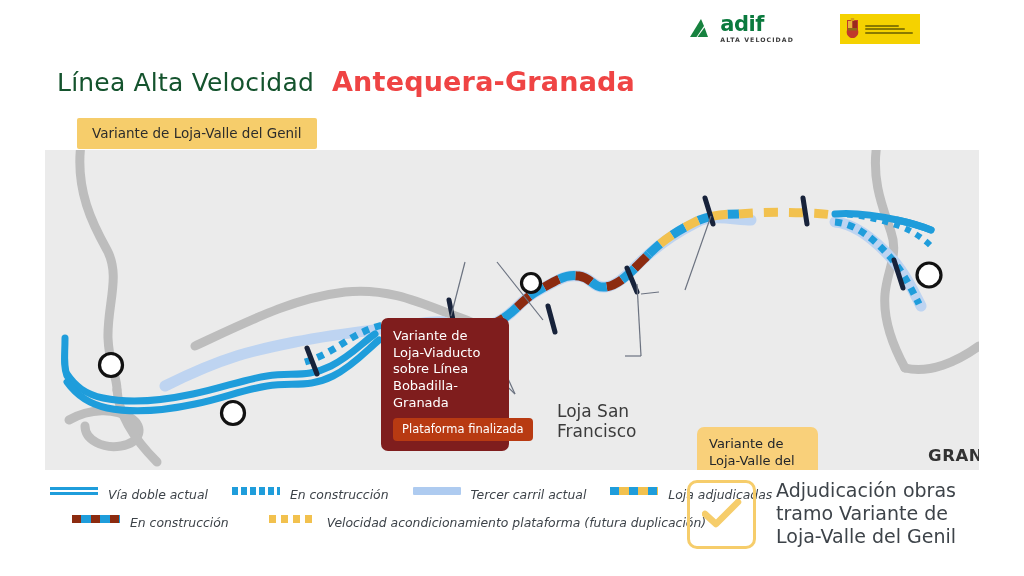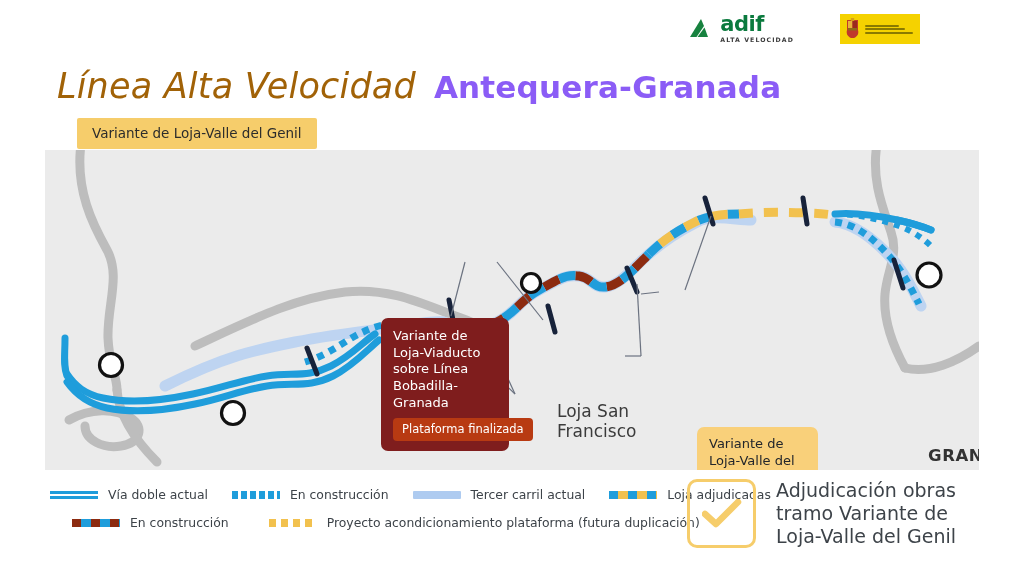--- a/index.html
+++ b/index.html
@@ -19,22 +19,22 @@
   .adif-txt{display:flex;flex-direction:column;line-height:1;}
   .adif-word{font-family:"DejaVu Sans",sans-serif;font-size:21px;font-weight:bold;color:#0b7a3e;letter-spacing:-0.5px;}
   .adif-sub{font-size:6.2px;font-weight:bold;color:#3b3b3b;letter-spacing:1.1px;margin-top:2px;}
   .mtms{width:80px;height:30px;background:#f5d200;display:flex;align-items:center;gap:4px;padding:0 4px;box-sizing:border-box;}
   .mtms-shield{width:17px;height:22px;flex:0 0 auto;}
   .mtms-lines{display:flex;flex-direction:column;gap:1.5px;}
   .mtms-line{height:2px;background:#8a7a00;border-radius:1px;}
 
   
   .heading{position:absolute;left:57px;top:66px;display:flex;align-items:baseline;gap:18px;}
-  .h-light{font-size:35px;color:#a16207;font-weight:400;letter-spacing:.2px;font-style:italic;}
-  .h-bold{font-size:31px;color:#8b5cf6;font-weight:bold;letter-spacing:.2px;}
+  .h-light{font-size:25px;color:#14532d;font-weight:400;letter-spacing:.2px;}
+  .h-bold{font-size:27px;color:#ef4444;font-weight:bold;letter-spacing:.2px;}
 
   .section-chip{
     position:absolute;left:77px;top:118px;
     background:#f6cd6b;color:#2c2c2c;
     font-size:13.5px;padding:7px 15px 8px 15px;
     border-radius:2px;
   }
 
   
   .map{
@@ -60,21 +60,21 @@
   .badge-red{
     display:inline-block;margin-top:7px;background:#b83a12;color:#ffffff;
     font-size:11.5px;padding:4px 9px;border-radius:4px;white-space:nowrap;
   }
   .c-viaducto{left:336px;top:168px;width:128px;}
   .c-valle{left:652px;top:277px;width:121px;}
 
   
   .legend{position:absolute;left:50px;top:487px;width:630px;}
   .legend-row{display:flex;align-items:center;margin-bottom:13px;}
-  .legend-item{display:flex;align-items:center;margin-right:24px;}
+  .legend-item{display:flex;align-items:flex-start;margin-right:24px;font-style:italic;}
   .sw{width:48px;height:8px;margin-right:10px;flex:0 0 auto;}
   .legend-text{font-size:12.4px;color:#3d4349;white-space:nowrap;}
 
   .sw-double{
     background:
       linear-gradient(#1f9ddb,#1f9ddb) top/100% 3px no-repeat,
       linear-gradient(#1f9ddb,#1f9ddb) bottom/100% 3px no-repeat;
   }
   .sw-dup{
     background-image:linear-gradient(to right,#1f9ddb 62%,transparent 62%);
@@ -88,21 +88,21 @@
   .sw-constr{
     background-image:linear-gradient(to right,#8c2b10 0 50%,#1f9ddb 50% 100%);
     background-size:19px 8px;
   }
   .sw-proyecto{
     background-image:linear-gradient(to right,#f2c14e 62%,transparent 62%);
     background-size:12px 8px;
   }
 
   
-  .award{position:absolute;left:687px;top:479px;display:flex;align-items:flex-start;gap:20px;}
+  .award{position:absolute;left:687px;top:479px;display:flex;align-items:flex-end;gap:20px;}
   .award-box{
     width:63px;height:63px;border:3.5px solid #f6cd6b;border-radius:10px;
     display:flex;align-items:center;justify-content:center;flex:0 0 auto;
   }
   .award-text{font-size:19px;line-height:1.22;color:#3d4349;white-space:pre;}
 </style>
 </head>
 <body>
 
 <div class="root">
@@ -264,21 +264,21 @@
       </div>
     </div>
 
     <div class="legend-row">
       <div class="legend-item" style="margin-left:22px;margin-right:40px;">
         <span class="sw sw-constr"></span>
         <span class="legend-text">En construcción</span>
       </div>
       <div class="legend-item">
         <span class="sw sw-proyecto"></span>
-        <span class="legend-text">Proyecto acondicionamiento plataforma (futura duplicación)</span>
+        <span class="legend-text">Velocidad acondicionamiento plataforma (futura duplicación)</span>
       </div>
     </div>
 
   </div>
 
   <div class="award">
     <div class="award-box">
       <svg width="40" height="30" viewBox="0 0 40 30">
         <polyline points="3,15 14,25 36,3" fill="none" stroke="#f6cd6b" stroke-width="6.5" stroke-linecap="round" stroke-linejoin="round"></polyline>
       </svg>

